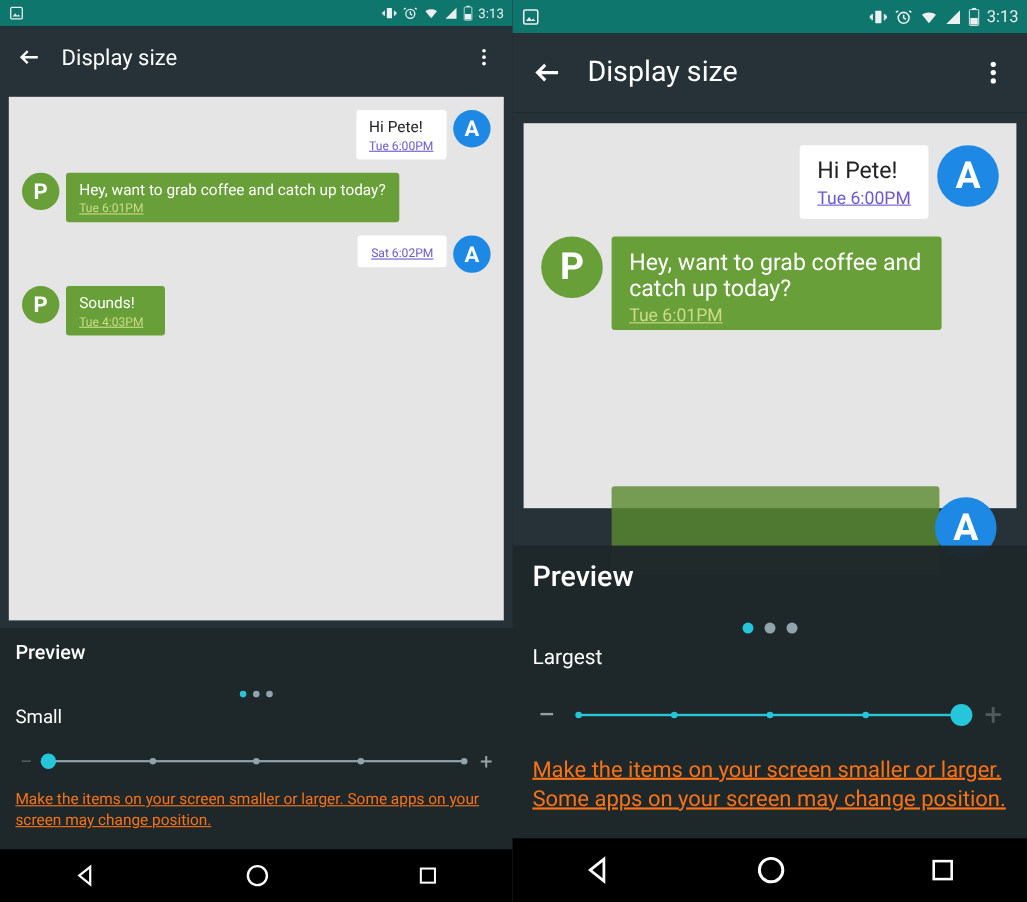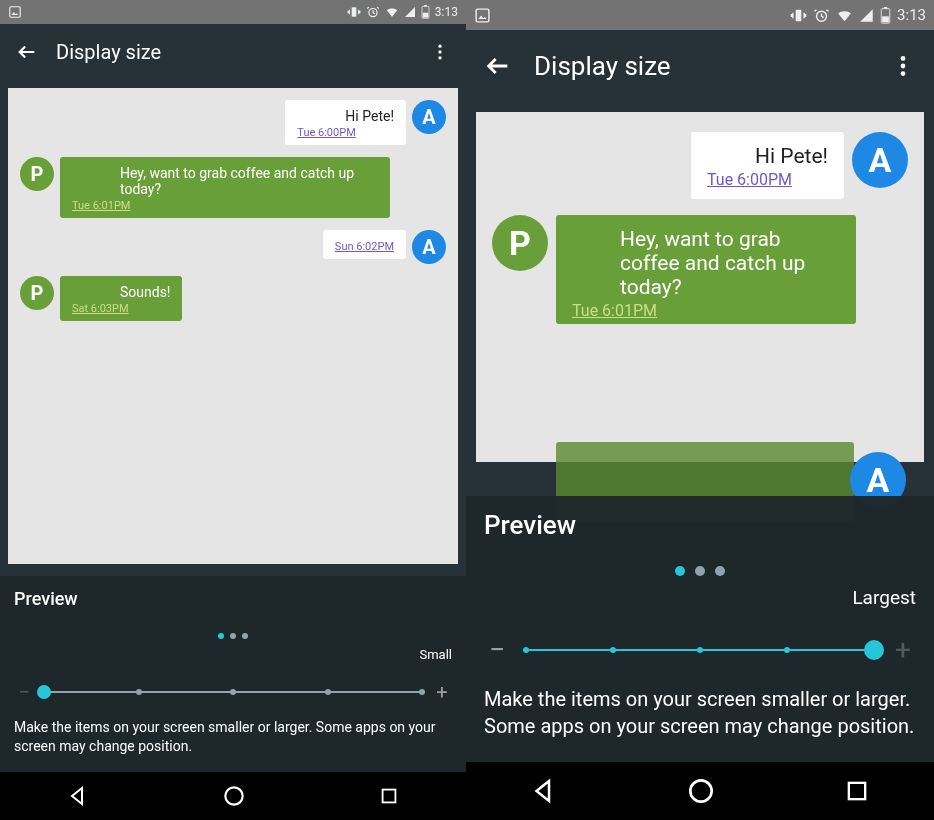--- a/index.html
+++ b/index.html
@@ -15,21 +15,21 @@
   position: relative;
   height: 820px;
   background: #000;
   display: flex;
   flex-direction: column;
 }
 .phone.left  { width: 466px; }
 .phone.right { width: 468px; }
 
 .statusbar {
-  background: #737373;
+  background: #0f766e;
   color: #eceff1;
   display: flex;
   align-items: center;
   justify-content: space-between;
   padding: 0 8px;
 }
 .phone.left  .statusbar { height: 24px; font-size: 12px; }
 .phone.right .statusbar { height: 30px; font-size: 15px; }
 .status-left { display: flex; gap: 6px; align-items: center; }
 .status-right { display: flex; gap: 5px; align-items: center; }
@@ -71,21 +71,21 @@
   color: #fff;
   font-weight: 700;
   display: flex;
   align-items: center;
   justify-content: center;
 }
 .av-a { background: #1e88e5; }
 .av-p { background: #689f38; }
 .bubble { background: #fff; border-radius: 3px; padding: 8px 12px 6px 12px; }
 .bubble.green { background: #689f38; color: #fff; }
-.bubble .txt { color: #222; margin-left: 48px; }
+.bubble .txt { color: #222; }
 .bubble.green .txt { color: #fff; }
 .bubble .time { color: #6a5acd; margin-top: 2px; text-decoration: underline; }
 .bubble.green .time { color: #cddc8b; }
 
 
 .phone.left .msg-row { padding: 6px 6px; }
 .phone.left .avatar { width: 34px; height: 34px; font-size: 20px; margin: 0 6px; }
 .phone.left .bubble { font-size: 14px; max-width: 330px; }
 .phone.left .bubble .time { font-size: 11px; }
 
@@ -107,22 +107,22 @@
 .preview-label { font-weight: 500; color: #fff; }
 .phone.left  .preview-label { font-size: 18px; }
 .phone.right .preview-label { font-size: 26px; }
 
 .dots { display: flex; justify-content: center; gap: 6px; margin-top: 24px; }
 .phone.right .dots { gap: 10px; margin-top: 26px; }
 .dot { width: 6px; height: 6px; border-radius: 50%; background: #90a4ae; }
 .phone.right .dot { width: 10px; height: 10px; }
 .dot.active { background: #26c6da; }
 
-.size-label { text-align: right; margin-top: 8px; color: #fff; }
-.phone.left  .size-label { font-size: 13px; }
+.size-label { text-align: left; margin-top: 8px; color: #fff; }
+.phone.left  .size-label { font-size: 17px; }
 .phone.right .size-label { font-size: 19px; margin-top: 10px; }
 
 .slider-row { display: flex; align-items: center; margin-top: 18px; gap: 10px; }
 .phone.right .slider-row { margin-top: 24px; gap: 16px; }
 .slider-btn { opacity: .6; flex: 0 0 auto; }
 .slider-btn.disabled { opacity: .25; }
 .phone.left .slider-btn { font-size: 20px; width: 20px; text-align:center; }
 .phone.right .slider-btn { font-size: 28px; width: 26px; text-align:center; }
 
 .slider-track {
@@ -139,21 +139,21 @@
   position: absolute; top: -2px; width: 6px; height: 6px; border-radius: 50%;
   background: #90a4ae; transform: translateX(-50%);
 }
 .tick.on { background: #26c6da; }
 .thumb {
   position: absolute; top: 50%; width: 14px; height: 14px; border-radius: 50%;
   background: #26c6da; transform: translate(-50%, -50%);
 }
 .phone.right .thumb { width: 20px; height: 20px; }
 
-.description { color: #ffffff; margin-top: 14px; line-height: 1.35; }
+.description { color: #f97316; margin-top: 14px; line-height: 1.35; text-decoration: underline; }
 .phone.left  .description { font-size: 14px; }
 .phone.right .description { font-size: 20px; margin-top: 20px; }
 
 .navbar {
   background: #000;
   display: flex;
   align-items: center;
   justify-content: space-around;
 }
 .phone.left  .navbar { height: 48px; }
@@ -239,28 +239,28 @@
       <div class="msg-row">
         <div class="avatar av-p">P</div>
         <div class="bubble green">
           <div class="txt">Hey, want to grab coffee and catch up today?</div>
           <div class="time">Tue 6:01PM</div>
         </div>
       </div>
       <div class="msg-row right">
         <div class="avatar av-a">A</div>
         <div class="bubble">
-          <div class="time">Sun 6:02PM</div>
+          <div class="time">Sat 6:02PM</div>
         </div>
       </div>
       <div class="msg-row">
         <div class="avatar av-p">P</div>
         <div class="bubble green" style="min-width:90px">
           <div class="txt">Sounds!</div>
-          <div class="time">Sat 6:03PM</div>
+          <div class="time">Tue 4:03PM</div>
         </div>
       </div>
     </div>
 
     <div class="bottom-panel">
       <div class="preview-label">Preview</div>
       <div class="dots">
         <div class="dot active"></div>
         <div class="dot"></div>
         <div class="dot"></div>

